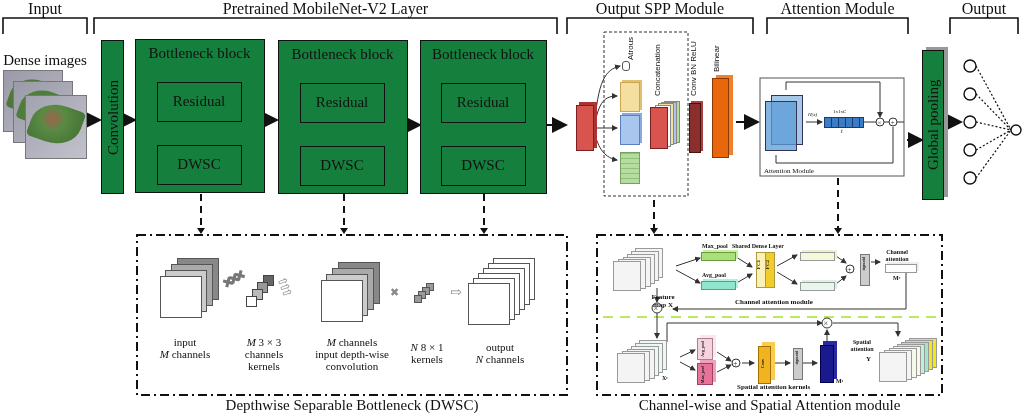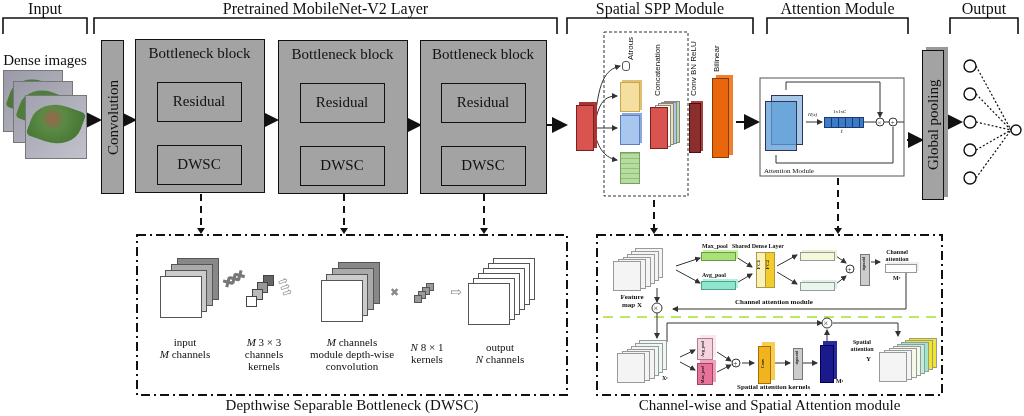--- a/index.html
+++ b/index.html
@@ -1,19 +1,19 @@
 <!DOCTYPE html>
 <html><head>
 <meta charset="utf-8">
 <style>
   html,body{margin:0;padding:0;background:#ffffff;}
   body{width:1024px;height:416px;position:relative;overflow:hidden;font-family:"Liberation Serif","DejaVu Serif",serif;color:#111;}
   .abs{position:absolute;}
   .hdr{position:absolute;font-size:16px;text-align:center;white-space:nowrap;}
-  .box{position:absolute;border:1.6px solid #111;background:#a3a3a3;box-sizing:border-box;}
+  .box{position:absolute;border:1.6px solid #111;background:#15803d;box-sizing:border-box;}
   .lbl{position:absolute;white-space:nowrap;text-align:center;}
   .vtext{position:absolute;writing-mode:vertical-rl;transform:rotate(180deg);text-align:center;white-space:nowrap;}
   .small{font-size:11px;line-height:12px;}
   .tiny{font-size:8px;font-weight:bold;font-family:"Liberation Serif",serif;}
   svg{position:absolute;left:0;top:0;}
 </style>
 </head>
 <body>
 
 <svg width="1024" height="416">
@@ -122,21 +122,21 @@
   <line x1="717" y1="372" x2="731" y2="365" stroke="#333" stroke-width="1" marker-end="url(#ahs)"></line>
   <circle cx="736" cy="363" r="4" fill="#fff" stroke="#333" stroke-width="1"></circle>
   <text x="733" y="366" font-size="8" fill="#333">+</text>
   <line x1="742" y1="363" x2="754" y2="363" stroke="#333" stroke-width="1" marker-end="url(#ahs)"></line>
   <line x1="775" y1="363" x2="790" y2="363" stroke="#333" stroke-width="1" marker-end="url(#ahs)"></line>
   <line x1="802" y1="363" x2="817" y2="363" stroke="#333" stroke-width="1" marker-end="url(#ahs)"></line>
 </svg>
 
 <div class="hdr" style="left:0;top:0;width:90px;">Input</div>
 <div class="hdr" style="left:94px;top:0;width:463px;">Pretrained MobileNet-V2 Layer</div>
-<div class="hdr" style="left:567px;top:0;width:186px;">Spatial SPP Module</div>
+<div class="hdr" style="left:567px;top:0;width:186px;">Output SPP Module</div>
 <div class="hdr" style="left:767px;top:0;width:141px;">Attention Module</div>
 <div class="hdr" style="left:950px;top:0;width:68px;">Output</div>
 
 <div class="lbl" style="left:0;top:52px;width:90px;font-size:15px;">Dense images</div>
 <div class="abs" style="left:3px;top:70px;width:85px;height:90px;">
   <div class="abs" style="left:0;top:0;width:58px;height:60px;background:linear-gradient(135deg,#9a9aa8,#b8b8c4);border:1px solid #777;">
     <div style="position:absolute;left:6px;top:8px;width:46px;height:36px;background:#4d7a3a;border-radius:60% 10% 60% 10%;transform:rotate(20deg);"></div>
   </div>
   <div class="abs" style="left:10px;top:11px;width:58px;height:60px;background:linear-gradient(135deg,#9a9aa8,#b8b8c4);border:1px solid #777;">
     <div style="position:absolute;left:6px;top:8px;width:46px;height:36px;background:#4f7d3c;border-radius:60% 10% 60% 10%;transform:rotate(20deg);"></div>
@@ -252,42 +252,42 @@
   <div>input</div>
   <div><i>M</i><span> channels</span></div>
 </div>
 <div class="lbl small" style="left:235px;top:336px;width:58px;">
   <div><i>M</i><span> 3 × 3</span></div>
   <div>channels</div>
   <div>kernels</div>
 </div>
 <div class="lbl small" style="left:310px;top:336px;width:84px;">
   <div><i>M</i><span> channels</span></div>
-  <div>module depth-wise</div>
+  <div>input depth-wise</div>
   <div>convolution</div>
 </div>
 <div class="lbl small" style="left:402px;top:341px;width:50px;">
   <div><i>N</i><span> 8 × 1</span></div>
   <div>kernels</div>
 </div>
 <div class="lbl small" style="left:465px;top:341px;width:70px;">
   <div>output</div>
   <div><i>N</i><span> channels</span></div>
 </div>
 <div class="lbl" style="left:137px;top:397px;width:430px;font-size:15px;">Depthwise Separable Bottleneck (DWSC)</div>
 
 <div class="abs" style="left:613px;top:248px;width:62px;height:42px;">
   <div style="position:absolute;left:22px;top:0;width:26px;height:28px;background:#f4f4f4;border:1px solid #999;"></div>
   <div style="position:absolute;left:18px;top:3px;width:26px;height:28px;background:#f4f4f4;border:1px solid #999;"></div>
   <div style="position:absolute;left:14px;top:6px;width:26px;height:28px;background:#f4f4f4;border:1px solid #999;"></div>
   <div style="position:absolute;left:10px;top:9px;width:26px;height:28px;background:#f4f4f4;border:1px solid #999;"></div>
   <div style="position:absolute;left:5px;top:11px;width:26px;height:28px;background:#f4f4f4;border:1px solid #999;"></div>
   <div style="position:absolute;left:0;top:13px;width:26px;height:28px;background:#f4f4f4;border:1px solid #999;"></div>
 </div>
-<div class="lbl tiny" style="left:617px;top:293px;width:30px;line-height:8px;font-size:7px;">
+<div class="lbl tiny" style="left:648px;top:293px;width:30px;line-height:8px;font-size:7px;">
   <div>Feature</div>
   <div>map X</div>
 </div>
 <div class="abs tiny" style="left:702px;top:243px;font-size:6px;">Max_pool</div>
 <div class="abs" style="left:701px;top:252px;width:33px;height:7px;background:#a8e07a;border:1px solid #6a9a40;box-shadow:2px -2px 0 #c8f0a0;"></div>
 <div class="abs tiny" style="left:702px;top:272px;font-size:6px;">Avg_pool</div>
 <div class="abs" style="left:701px;top:281px;width:33px;height:7px;background:#8fe6cc;border:1px solid #50a090;box-shadow:2px -2px 0 #b0f0de;"></div>
 <div class="abs tiny" style="left:732px;top:243px;font-size:6px;">Shared Dense Layer</div>
 <div class="abs" style="left:756px;top:252px;width:18px;height:36px;">
   <div style="position:absolute;left:0;top:0;width:8px;height:34px;background:#faf0b8;border:1px solid #aa9a40;"></div>

